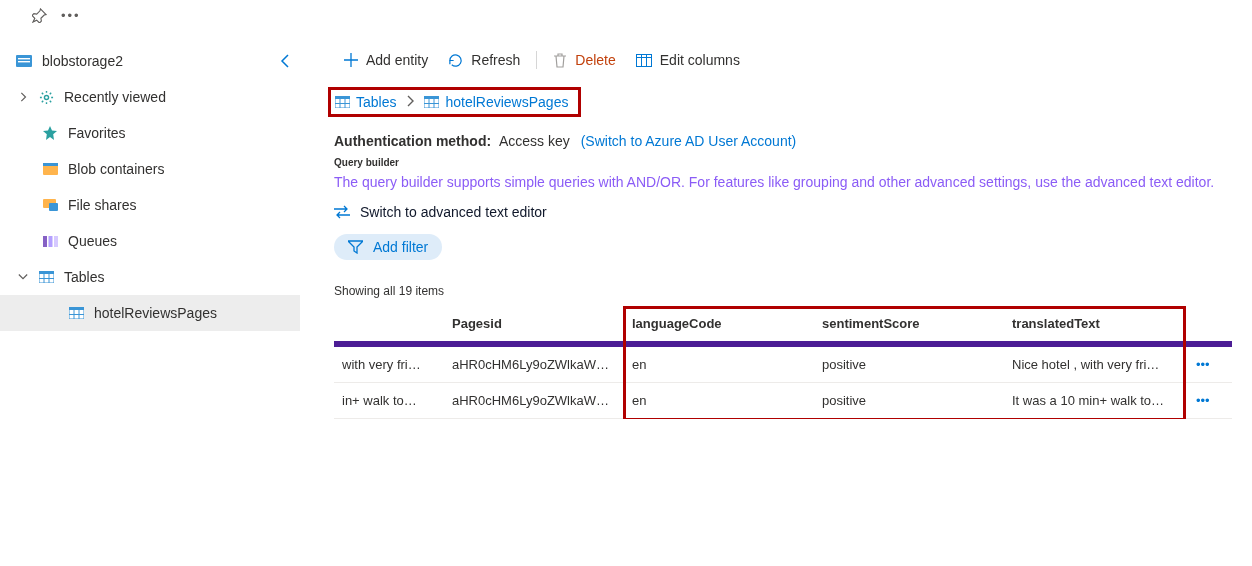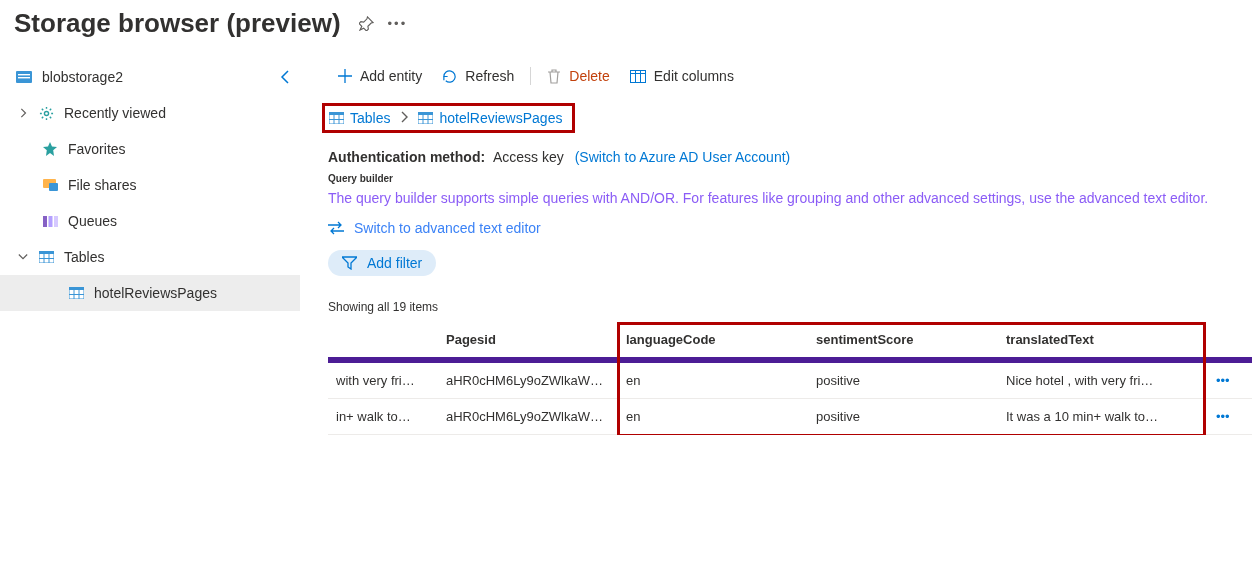--- a/index.html
+++ b/index.html
@@ -15,21 +15,21 @@
     display: flex; align-items: center;
     padding: 8px 14px 14px 14px;
   }
   .header h1 {
     font-size: 26px; font-weight: 600; margin: 0;
     color: #323130;
   }
   .hdr-icons { display:flex; align-items:center; margin-left:18px; gap:14px; }
   .hdr-icons .icon { color:#605e5c; }
 
-  .body { display:flex; width:100%; }
+  .body { display:flex; width:100%;gap:6px; }
   .sidebar {
     width: 300px; flex-shrink:0;
     padding: 6px 0 0 0;
   }
   .sidebar-row {
     display:flex; align-items:center;
     height:36px;
     padding-left: 16px;
     cursor:pointer;
     color:#323130;
@@ -39,21 +39,21 @@
   .sidebar-row .ico { width:20px; display:flex; justify-content:center; align-items:center; margin-right:8px; }
   .sidebar-row.indent1 { padding-left: 40px; }
   .sidebar-row.indent2 { padding-left: 66px; }
   .sidebar-row.selected { background:#ededed; }
   .sidebar-collapse {
     width:28px; display:flex; justify-content:flex-end;
   }
   .sidebar-top { display:flex; align-items:center; justify-content:space-between; padding-right:10px; }
 
   .main {
-    flex:1; padding: 6px 0 0 28px;
+    flex:1; padding: 6px 20px 0 28px;
     min-width:0;
   }
   .toolbar { display:flex; align-items:center; height:34px; gap:0; }
   .tb-btn {
     display:inline-flex; align-items:center; gap:8px;
     padding:0 10px; height:32px;
     font-size:14px; color:#323130;
     cursor:pointer; border:none; background:none;
   }
   .tb-btn.disabled { color:#c2410c; cursor:default; }
@@ -70,21 +70,21 @@
   .breadcrumb { display:flex; align-items:center; gap:10px; color:#0078d4; font-size:14px; }
   .bc-item { display:inline-flex; align-items:center; gap:6px; cursor:pointer; }
   .bc-sep { color:#605e5c; }
 
   .auth-line { margin:10px 0 8px 0; font-size:14px; }
   .auth-line b { font-weight:600; }
   .link { color:#0078d4; cursor:pointer; }
 
   .qb-title { font-weight:700; margin:6px 0 6px 0; font-size:10px; }
   .qb-desc { font-size:14px; color:#8b5cf6; margin-bottom:14px; }
-  .switch-row { display:flex; align-items:center; gap:10px; color:#3b82f6; font-size:14px; margin-bottom:14px; }
+  .switch-row { display:flex; align-items:center; gap:10px; color:#0f172a; font-size:14px; margin-bottom:14px; }
   .switch-row .icon { color:#0078d4; }
 
   .add-filter-btn {
     display:inline-flex; align-items:center; gap:10px;
     background:#deecf9; color:#0078d4;
     border-radius:16px; padding:5px 14px;
     font-size:14px; border:none; cursor:pointer;
   }
   .add-filter-btn .icon svg { display:block; }
 
@@ -102,21 +102,20 @@
     position:absolute; border:3px solid #b00000;
     top:0; bottom:-2px; pointer-events:none;
   }
 
   .icon svg { display:block; }
 </style>
 </head>
 <body>
 
 <div class="header">
-  <h1>Storage browser (preview)</h1>
   <div class="hdr-icons">
     <span class="icon">
       <svg width="15" height="15" viewBox="0 0 16 16">
           <path fill="none" stroke="#605e5c" stroke-width="1.2" d="M9 1l6 6-2 .5-3.5 3.5.5 3-2 2-3-3L1 15l2-4-3-3 2-2 3 .5L8.5 3 9 1z"></path>
         </svg>
     </span>
     <span class="icon" style="letter-spacing:2px;color:#605e5c;">•••</span>
   </div>
 </div>
 
@@ -158,20 +157,29 @@
 
     <div class="sidebar-row indent1">
       <span class="ico">
         <svg width="14" height="14" viewBox="0 0 14 14">
             <path fill="#2aa0a0" d="M7 0l2 4.5 5 .5-3.8 3.2L11 14 7 11 3 14l.8-5.8L0 5l5-.5z"></path>
           </svg>
       </span>
       <span>Favorites</span>
     </div>
 
+    <div class="sidebar-row indent1">
+      <span class="ico">
+        <svg width="15" height="12" viewBox="0 0 15 12">
+            <rect width="15" height="12" rx="1" fill="#ffb44c"></rect>
+            <rect x="0" y="0" width="15" height="3" fill="#3a95d6"></rect>
+          </svg>
+      </span>
+      <span>Blob containers</span>
+    </div>
 
     <div class="sidebar-row indent1">
       <span class="ico">
         <svg width="15" height="12" viewBox="0 0 15 12">
             <rect width="13" height="9" rx="1" fill="#ffb44c"></rect>
             <rect x="6" y="4" width="9" height="8" rx="1" fill="#3a95d6"></rect>
           </svg>
       </span>
       <span>File shares</span>
     </div>

